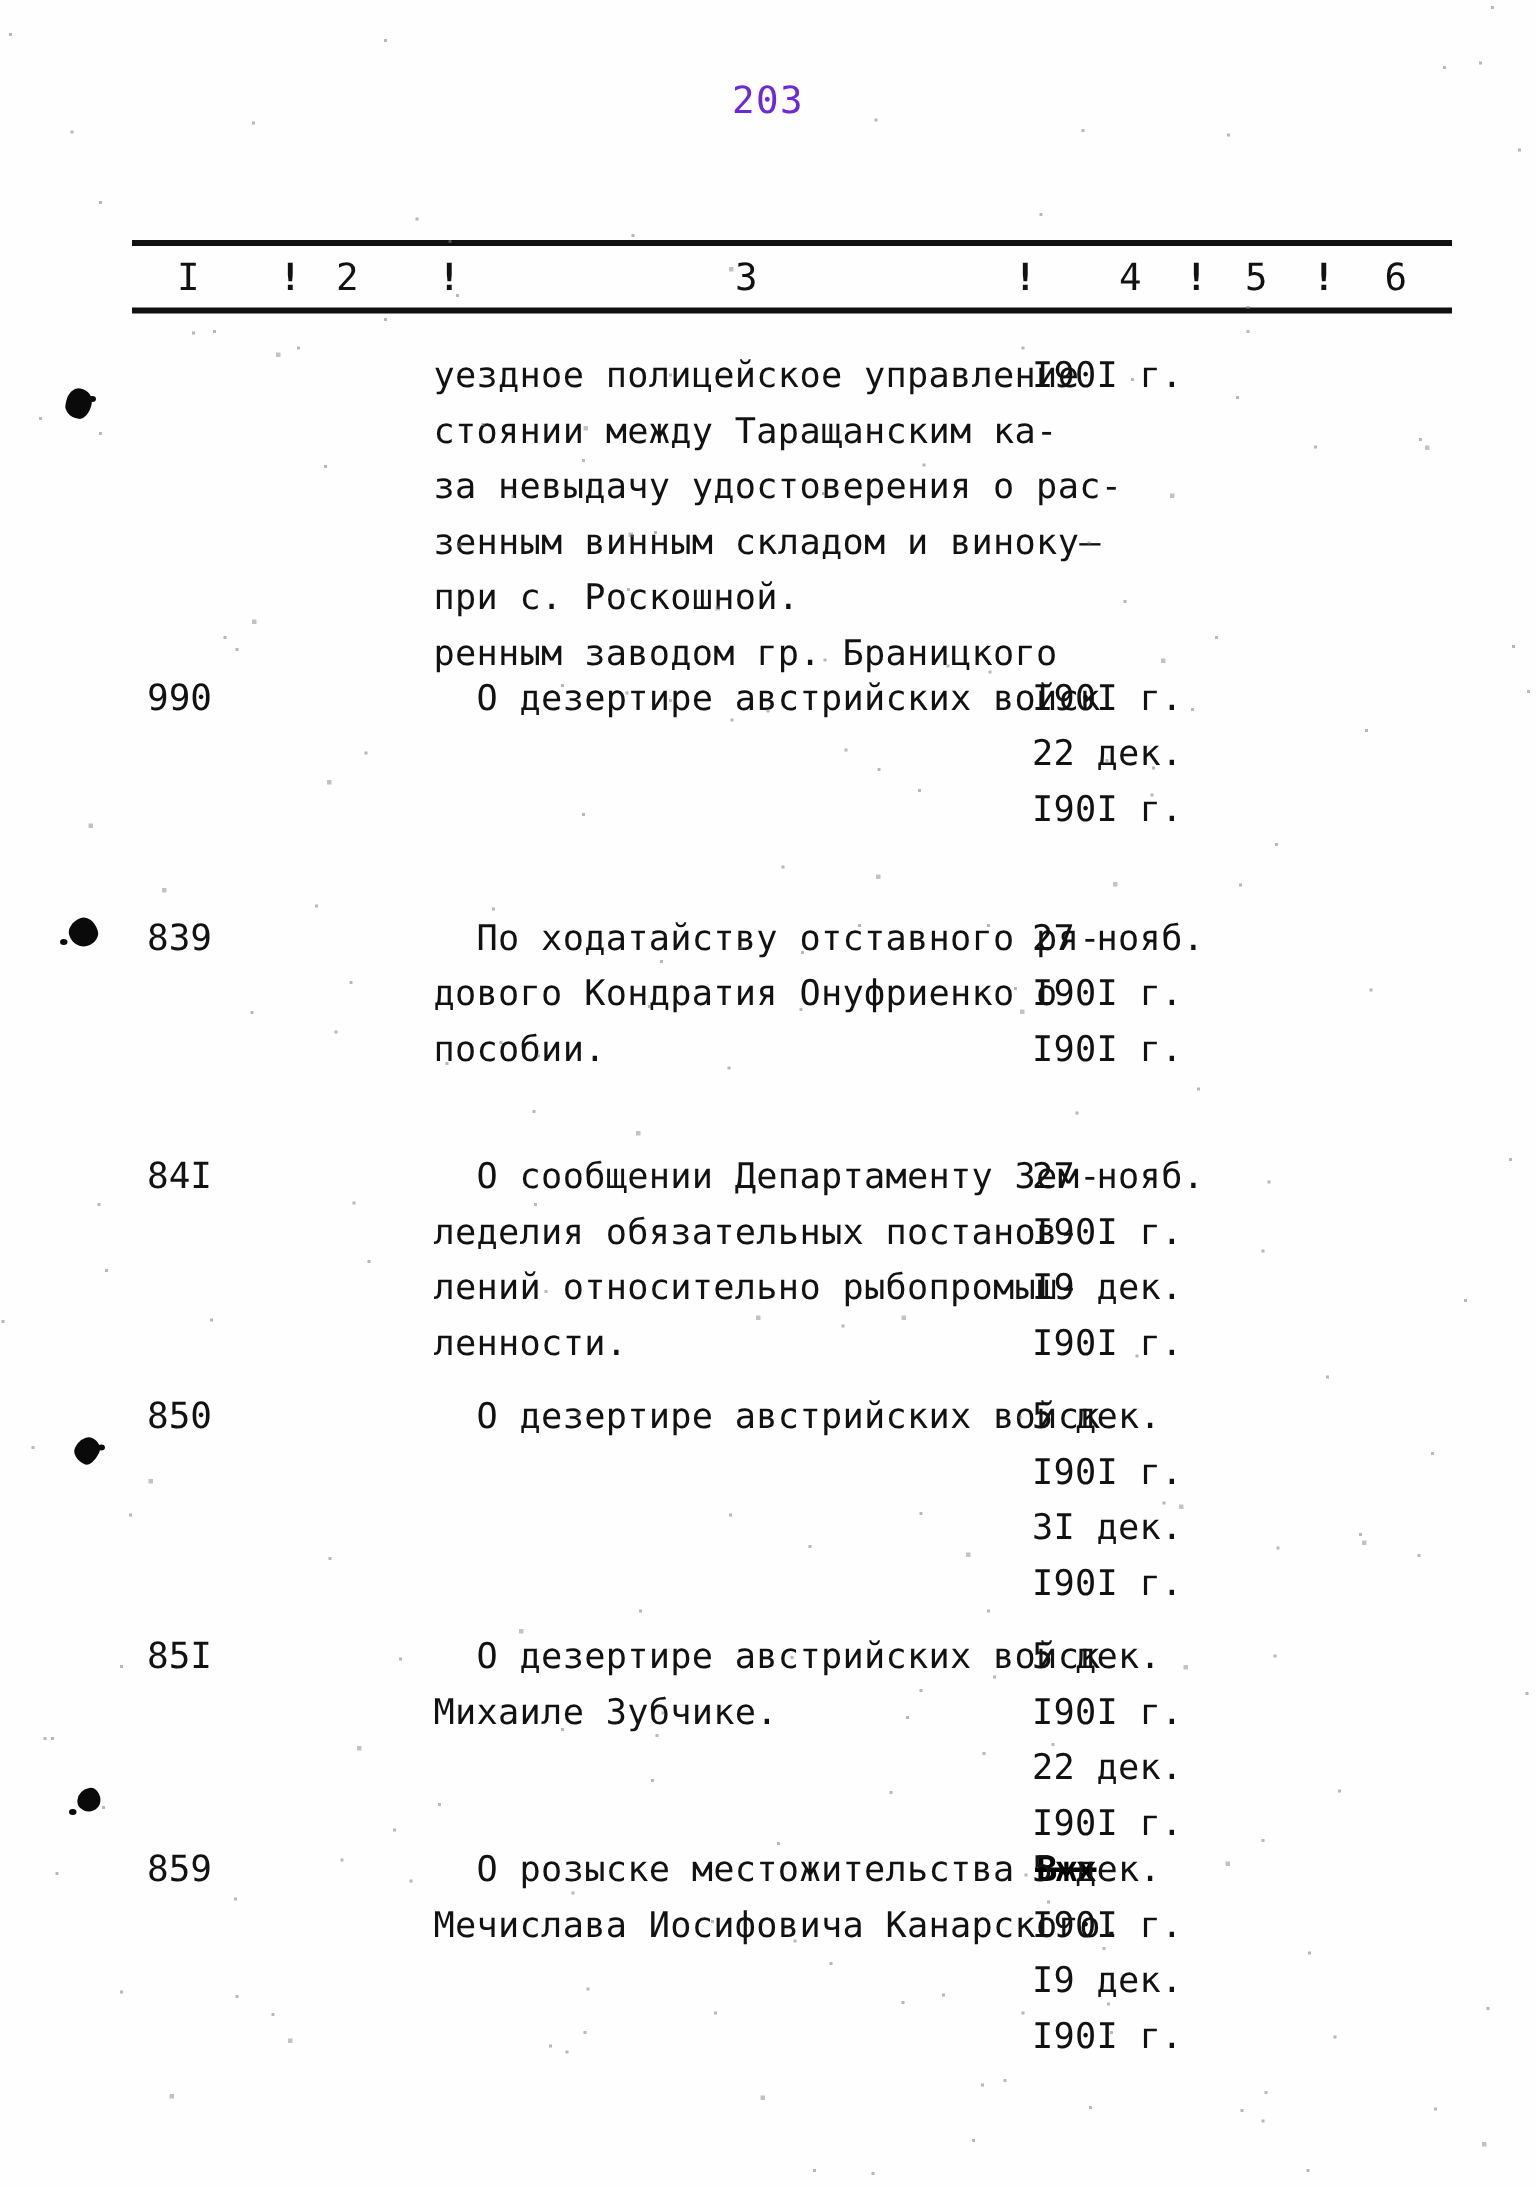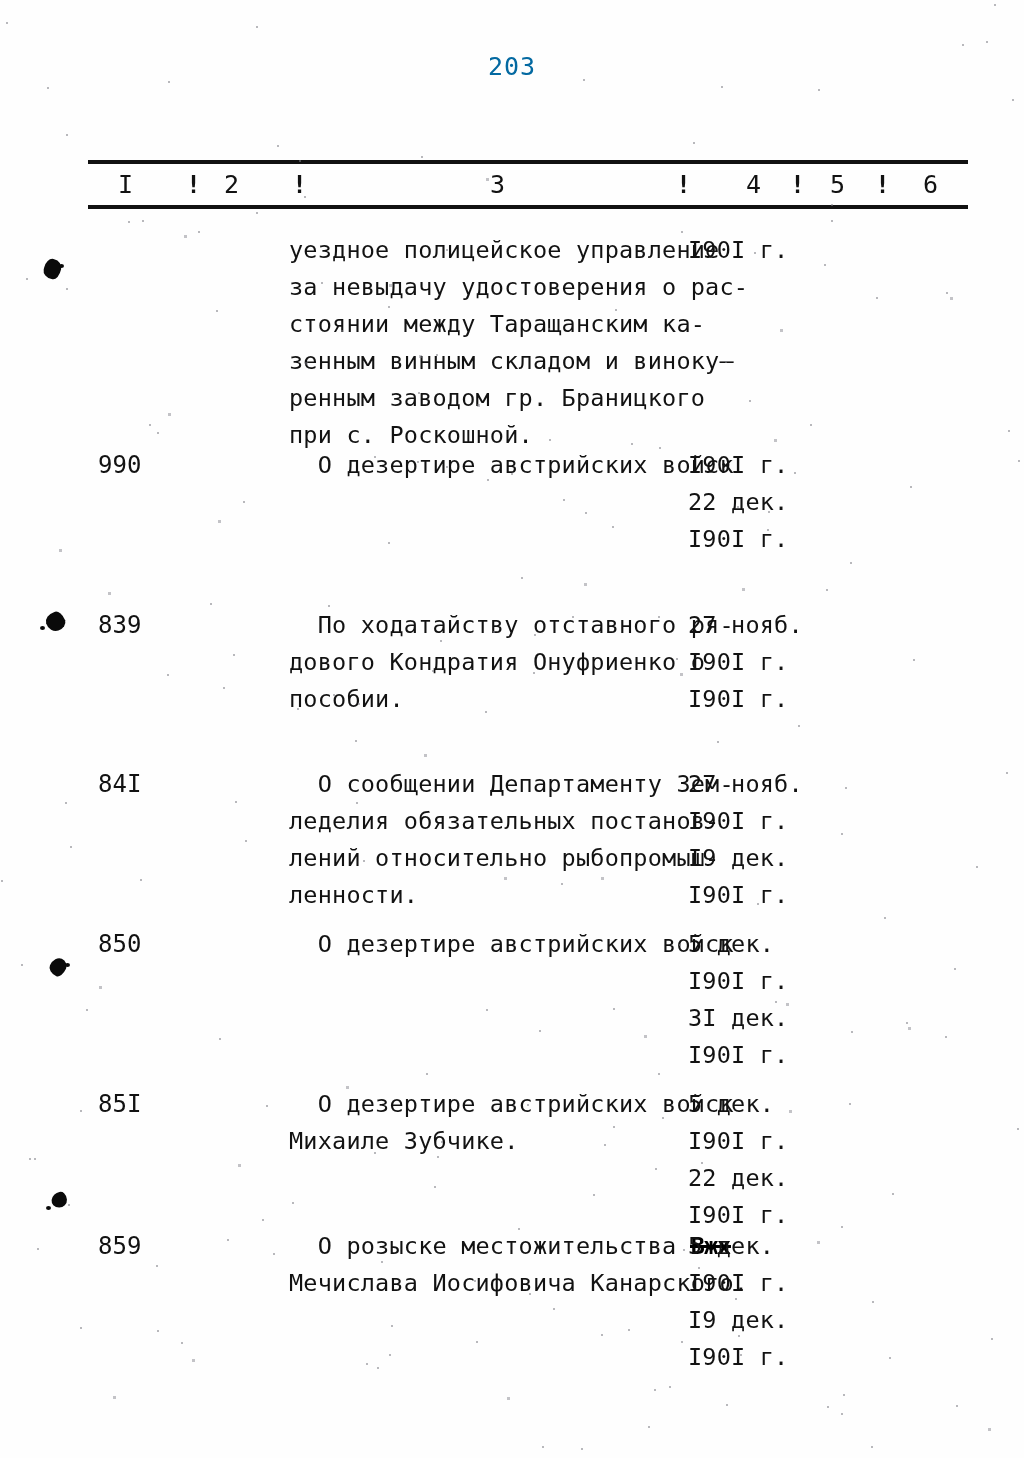--- a/index.html
+++ b/index.html
@@ -21,21 +21,21 @@
 
   
   #page-number {
     position: absolute;
     top: 52px;
     left: 0;
     width: 1024px;
     text-align: center;
     font-size: 25px;
     letter-spacing: 1px;
-    color: #0369a1;
+    color: #6d28d9;
   }
 
   
   #header-rule-top {
     position: absolute;
     left: 88px;
     top: 160px;
     width: 880px;
     height: 4px;
     background: #111;
@@ -179,21 +179,21 @@
       <span class="hcell" style="left: 658px;">4</span>
       <span class="hcell sep" style="left: 702px;">!</span>
       <span class="hcell" style="left: 742px;">5</span>
       <span class="hcell sep" style="left: 787px;">!</span>
       <span class="hcell" style="left: 835px;">6</span>
     </div>
   <div id="header-rule-bottom"></div>
 
   <div id="entries-container">
       <div class="entry" style="top: 232px;">
-        <div class="col-desc"><span class="dline">уездное полицейское управление</span><span class="dline">за невыдачу удостоверения о рас-</span><span class="dline">стоянии между Таращанским ка-</span><span class="dline">зенным винным складом и виноку–</span><span class="dline">ренным заводом гр. Браницкого</span><span class="dline">при с. Роскошной.</span></div>
+        <div class="col-desc"><span class="dline">уездное полицейское управление</span><span class="dline">стоянии между Таращанским ка-</span><span class="dline">за невыдачу удостоверения о рас-</span><span class="dline">зенным винным складом и виноку–</span><span class="dline">при с. Роскошной.</span><span class="dline">ренным заводом гр. Браницкого</span></div>
         <div class="col-date"><span class="dline">I90I г.</span></div>
       </div>
       <div class="entry" style="top: 447px;">
         <div class="col-num">990</div>
         <div class="col-desc"><span class="dline">  О дезертире австрийских войск</span></div>
         <div class="col-date"><span class="dline">I90I г.</span><span class="dline">22 дек.</span><span class="dline">I90I г.</span></div>
       </div>
       <div class="entry" style="top: 607px;">
         <div class="col-num">839</div>
         <div class="col-desc"><span class="dline">  По ходатайству отставного ря-</span><span class="dline">дового Кондратия Онуфриенко о</span><span class="dline">пособии.</span></div>

